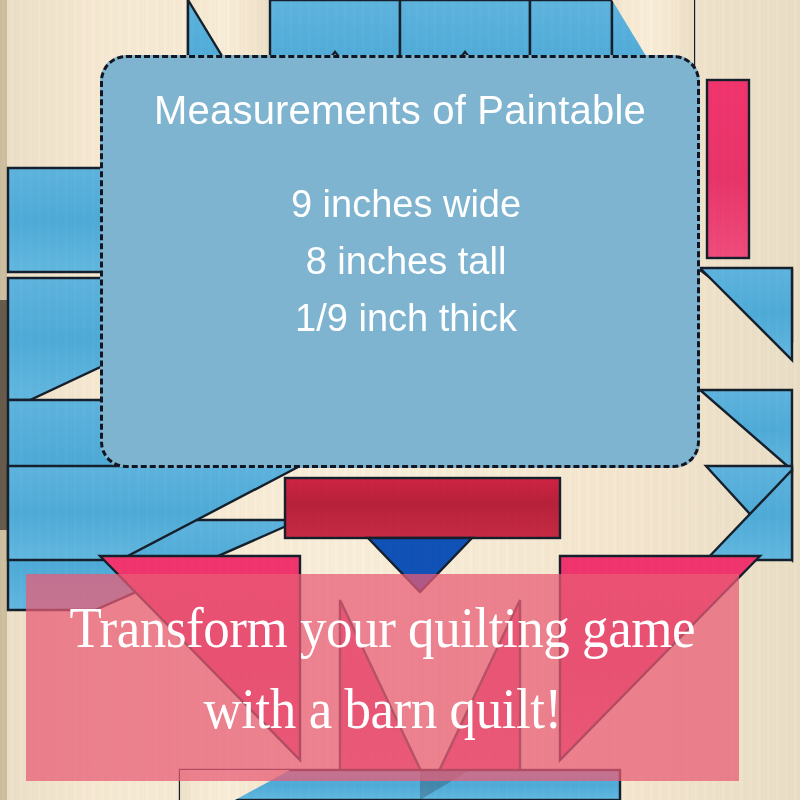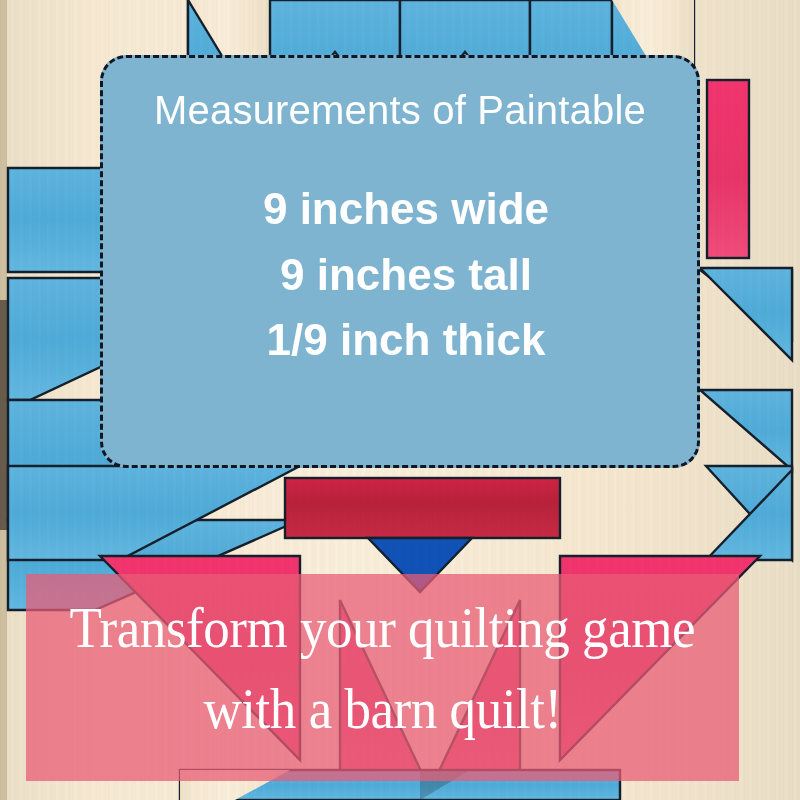--- a/index.html
+++ b/index.html
@@ -69,24 +69,24 @@
   }
   .card-spacer { height: 42px; }
   .meas-list {
     display: flex;
     flex-direction: column;
     align-items: center;
     gap: 2px;
   }
   .meas-line {
     color: #ffffff;
-    font-size: 44px;
+    font-size: 38px;
     line-height: 1.45;
     text-align: center;
-    font-weight: 700;
+    font-weight: 400;
     margin-left: 12px;
   }
   
   #promo-banner {
     position: absolute;
     left: 26px;
     top: 574px;
     width: 713px;
     height: 207px;
     background: rgba(232, 92, 117, 0.74);
@@ -195,21 +195,21 @@
   </svg>
   <div id="wood-grain"></div>
 
   <div id="info-card">
     <div class="card-title">
       <span>Measurements of Paintable</span><br>
     </div>
     <div class="card-spacer"></div>
     <div class="meas-list">
       <div class="meas-line">9 inches wide</div>
-      <div class="meas-line">9 inches tall</div>
+      <div class="meas-line">8 inches tall</div>
       <div class="meas-line">1/9 inch thick</div>
     </div>
   </div>
 
   <div id="promo-banner">
     <div class="promo-line">Transform your quilting game</div>
     <div class="promo-line">with a barn quilt!</div>
   </div>
 
 </div>

